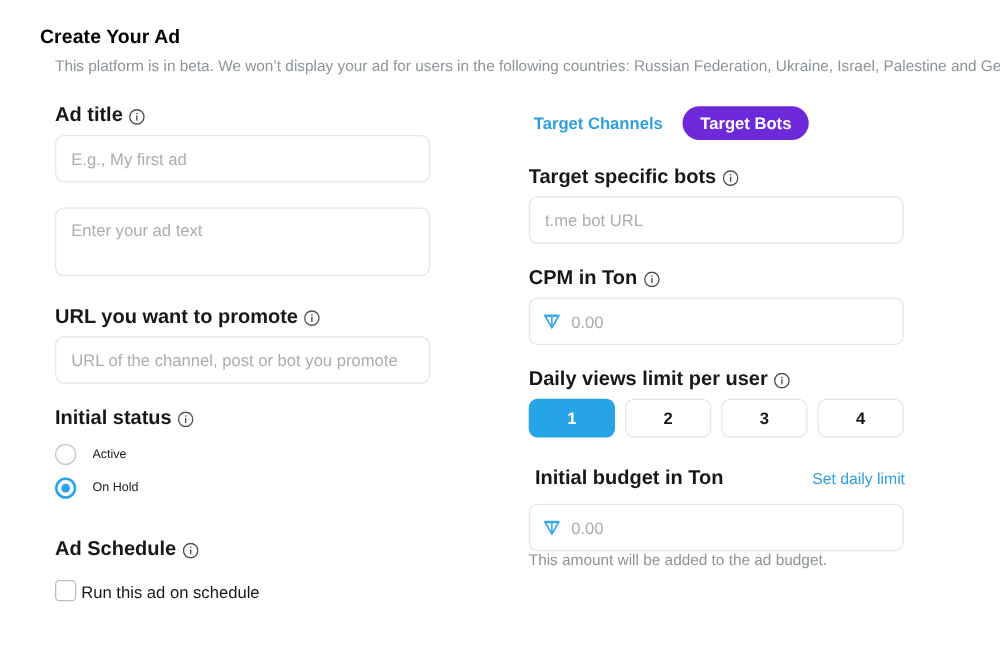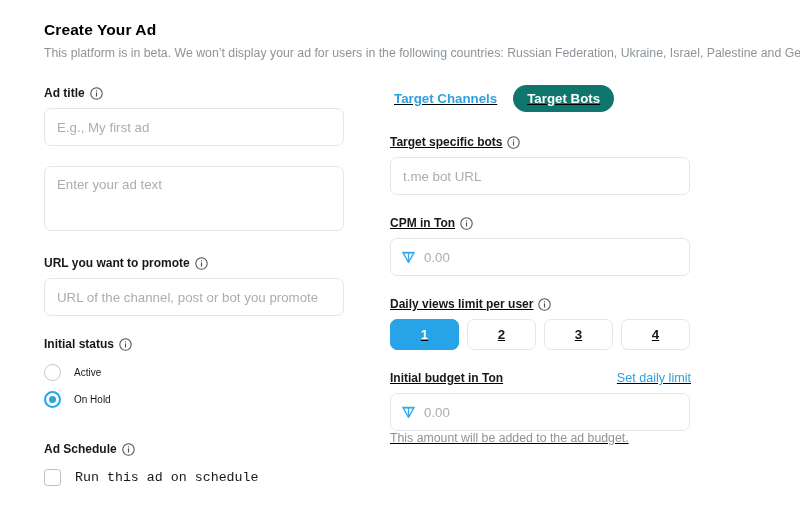--- a/index.html
+++ b/index.html
@@ -12,47 +12,47 @@
   }
   .page {
     position: relative;
     width: 800px; height: 517px;
     overflow: hidden;
     background: #fff;
   }
 
   
   .page-title {
-    position: absolute; left: 44px; top: 21px;
+    position: absolute; left: 32px; top: 21px;
     font-size: 15.5px; font-weight: bold; color: #000;
     letter-spacing: 0.1px;
   }
   .page-subtitle {
     position: absolute; left: 44px; top: 46px;
     font-size: 12.3px; color: #8d9499;
     white-space: nowrap;
   }
 
   
   .col-left  { position: absolute; left: 44px; top: 85px; width: 300px; }
-  .col-right { position: absolute; left: 390px; top: 85px; width: 301px; text-decoration: underline; }
+  .col-right { position: absolute; left: 423px; top: 85px; width: 301px; }
 
   
   .field-label {
     display: flex; align-items: center; gap: 5px;
-    font-size: 12px; font-weight: bold; color: #16191c;
+    font-size: 16px; font-weight: bold; color: #16191c;
     margin: 0 0 7px 0;
     line-height: 16px;
     text-align: center;
   }
   .label-row {
     display: flex; align-items: center; justify-content: space-between;
     margin: 0 0 7px 0;
   }
-  .label-row .field-label { margin: 0; }
+  .label-row .field-label { margin: 5px; }
 
   
   .info-icon {
     display: inline-block; width: 13px; height: 13px;
     flex: 0 0 13px;
     position: relative; top: 0px;
   }
   .info-icon svg { display: block; }
 
   
@@ -62,21 +62,21 @@
     border-radius: 7px;
     background: #fff;
     font-family: "Liberation Sans", sans-serif;
     font-size: 13.3px;
     color: #737373;
     padding: 0 12px;
     outline: none;
   }
   .text-input::placeholder { color: #a9aeb2; }
   textarea.text-input {
-    height: 65px; padding-top: 10px; resize: none; line-height: 16px;
+    height: 55px; padding-top: 10px; resize: none; line-height: 16px;
   }
   .input-with-icon {
     position: relative; width: 300px;
   }
   .input-with-icon .text-input { padding-left: 33px; }
   .ton-icon {
     position: absolute; left: 11px; top: 11px;
     width: 15px; height: 15px; pointer-events: none;
   }
   .ton-icon svg { display: block; }
@@ -84,21 +84,21 @@
   
   .tabs { display: flex; align-items: center; gap: 12px; margin-bottom: 22px; }
   .tab {
     font-size: 13.3px; font-weight: bold;
     color: #2f9fe0;
     padding: 6px 4px;
     cursor: pointer; user-select: none;
     white-space: nowrap;
   }
   .tab.active {
-    background: #0f766e;
+    background: #6d28d9;
     color: #fff;
     border-radius: 15px;
     padding: 6px 14px;
   }
 
   
   .radio-row { display: flex; align-items: center; gap: 13px; height: 27px; }
   .radio {
     width: 17px; height: 17px; border-radius: 50%;
     border: 1.6px solid #c3c8cc; background: #fff;
@@ -106,21 +106,21 @@
   }
   .radio.checked { border-color: #27a3e8; border-width: 2px; }
   .radio.checked::after {
     content: ""; position: absolute;
     left: 3px; top: 3px; width: 7px; height: 7px;
     border-radius: 50%; background: #27a3e8;
   }
   .radio-label { font-size: 10px; color: #16191c; }
 
   
-  .check-row { display: flex; align-items: center; gap: 14px; height: 26px; font-family: Liberation Mono, monospace; }
+  .check-row { display: flex; align-items: flex-end; gap: 4px; height: 26px; }
   .checkbox {
     width: 17px; height: 17px; border-radius: 3.5px;
     border: 1.5px solid #b9bec3; background: #fff;
     flex: 0 0 17px; cursor: pointer;
   }
   .check-label { font-size: 13.3px; color: #16191c; }
 
   
   .link {
     font-size: 12.6px; color: #2f9fe0; cursor: pointer;

